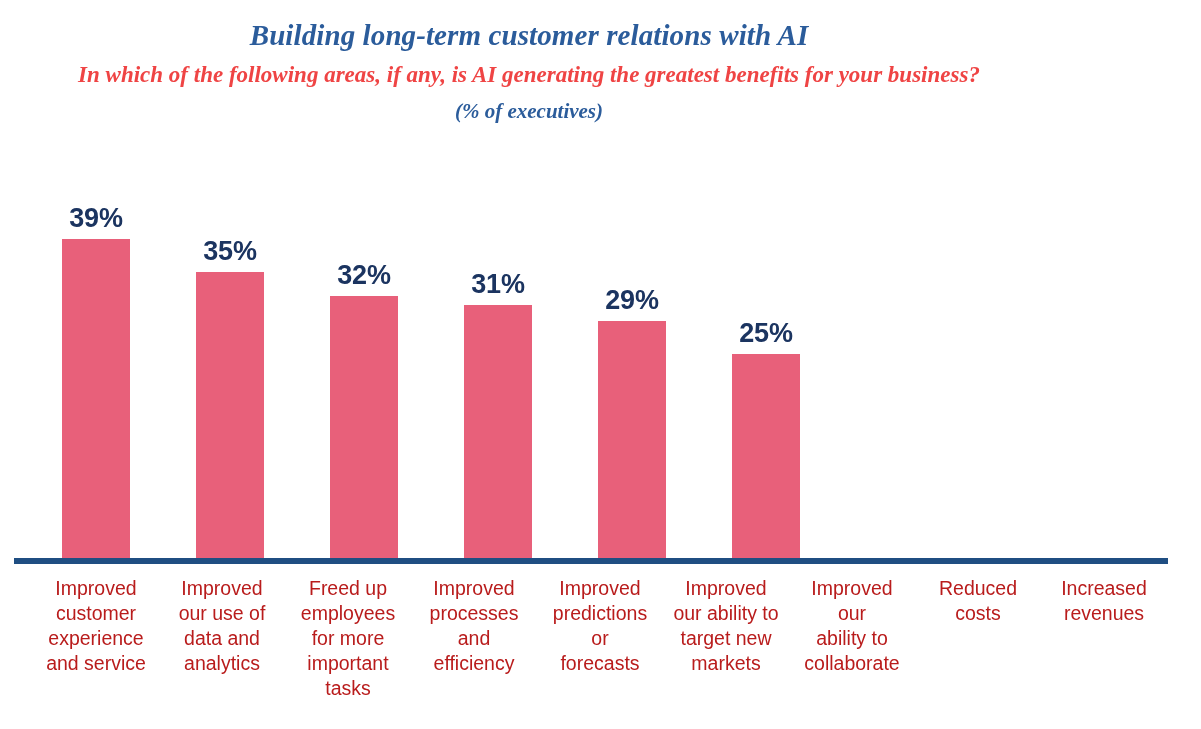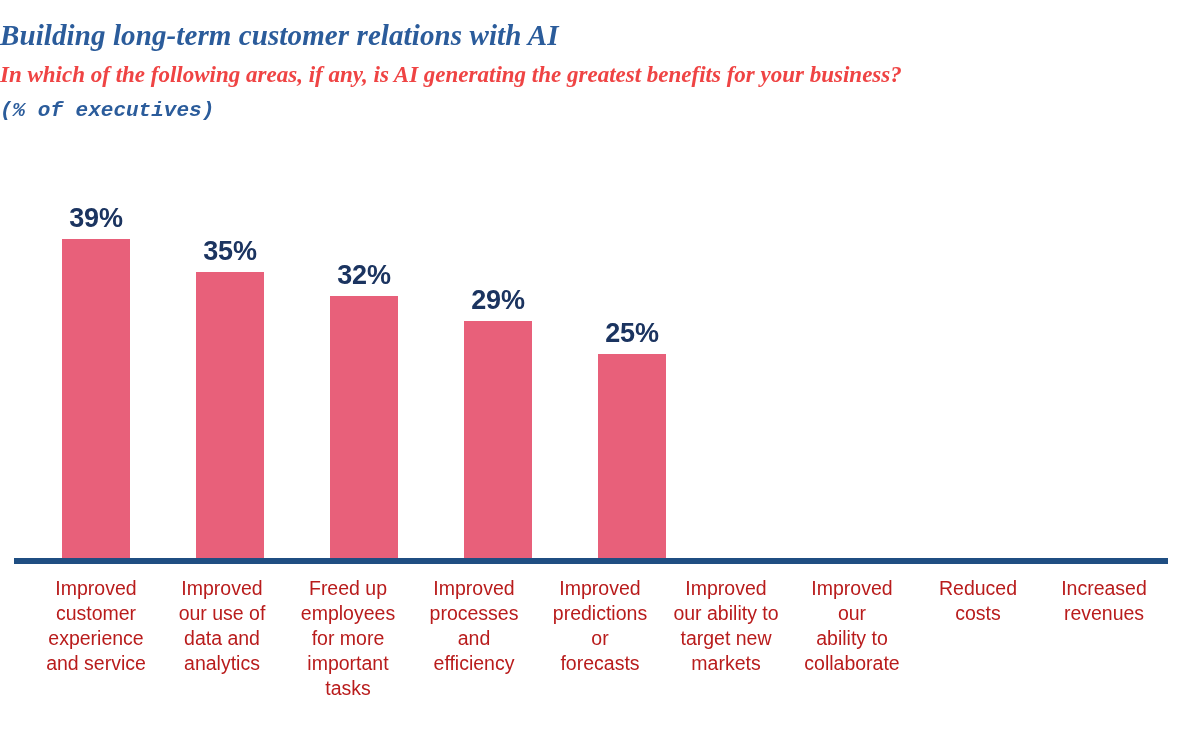--- a/index.html
+++ b/index.html
@@ -12,21 +12,21 @@
     height: 729px;
     font-family: "Liberation Sans", sans-serif;
     overflow: hidden;
     position: relative;
   }
 
   
   #header {
     width: 1058px;
     padding-top: 18px;
-    text-align: left;
+    text-align: center;
   }
   #chart-title {
     font-family: "Liberation Serif", serif;
     font-style: italic;
     font-weight: bold;
     font-size: 29px;
     color: #2B5C9B;
     letter-spacing: 0.1px;
     line-height: 1.18;
     white-space: nowrap;
@@ -35,21 +35,21 @@
     font-family: "Liberation Serif", serif;
     font-style: italic;
     font-weight: bold;
     font-size: 23px;
     color: #ef4444;
     line-height: 1.25;
     margin-top: 9px;
     white-space: nowrap;
   }
   #chart-note {
-    font-family: Liberation Mono, monospace;
+    font-family: Liberation Serif, serif;
     font-style: italic;
     font-weight: bold;
     font-size: 21px;
     color: #2B5C9B;
     line-height: 1.25;
     margin-top: 8px;
     white-space: nowrap;
   }
 
   
@@ -139,20 +139,24 @@
       </div>
       <div class="bar-slot">
         <div class="bar-value">35%</div>
         <div class="bar-rect" style="height: 288.333px; background: rgb(232, 96, 122);"></div>
       </div>
       <div class="bar-slot">
         <div class="bar-value">32%</div>
         <div class="bar-rect" style="height: 263.619px; background: rgb(232, 96, 122);"></div>
       </div>
       <div class="bar-slot">
+        <div class="bar-value">31%</div>
+        <div class="bar-rect" style="height: 255.381px; background: rgb(232, 96, 122);"></div>
+      </div>
+      <div class="bar-slot">
         <div class="bar-value">29%</div>
         <div class="bar-rect" style="height: 238.905px; background: rgb(232, 96, 122);"></div>
       </div>
       <div class="bar-slot">
         <div class="bar-value">25%</div>
         <div class="bar-rect" style="height: 205.952px; background: rgb(232, 96, 122);"></div>
       </div>
     </div>
 </div>
 

